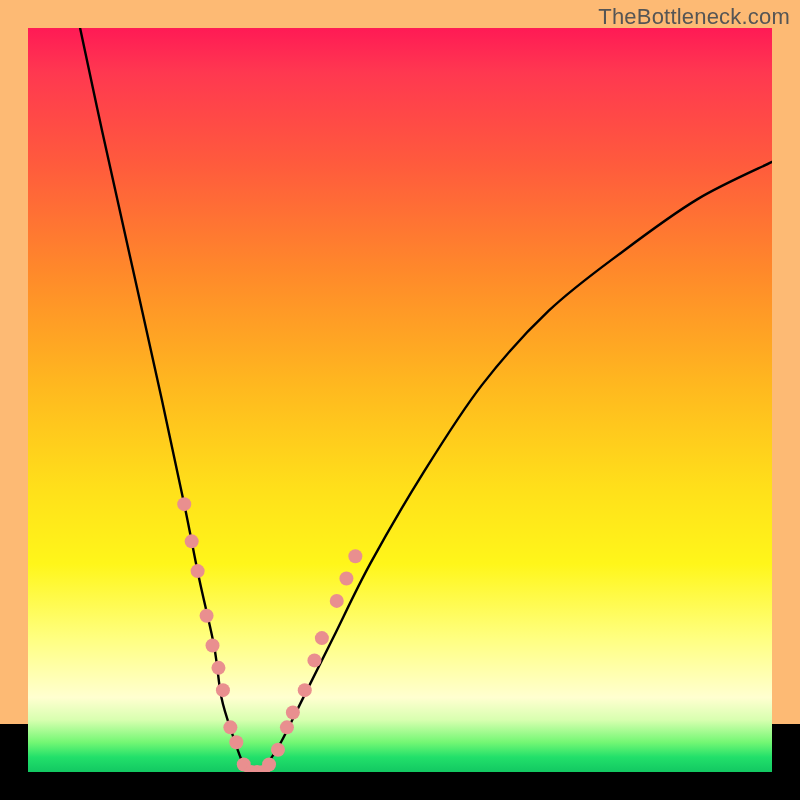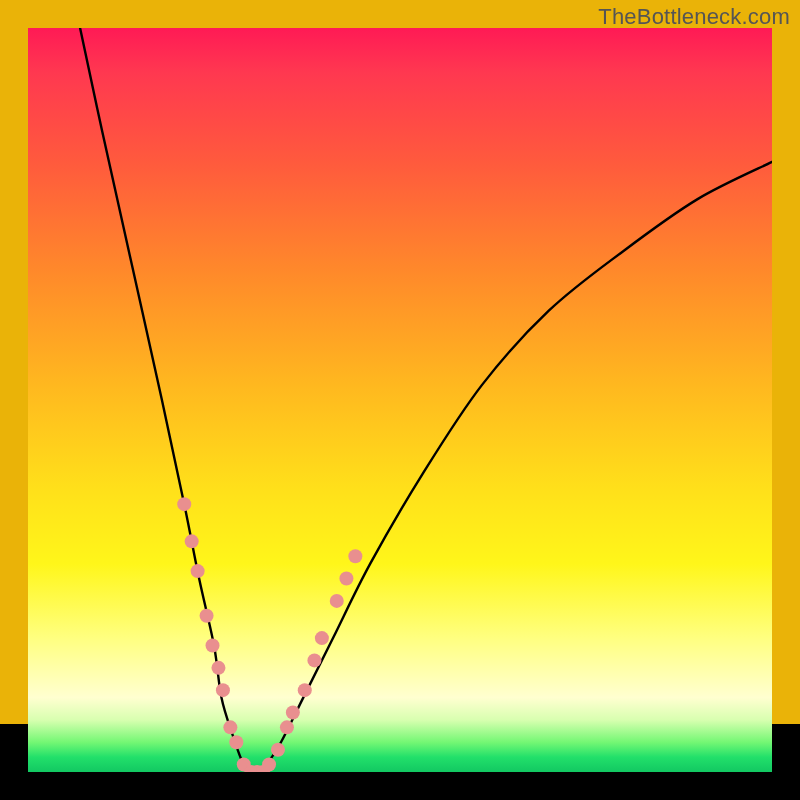--- a/index.html
+++ b/index.html
@@ -10,21 +10,21 @@
     overflow: hidden;
     background: #000;
     font-family: Arial, Helvetica, sans-serif;
   }
   .frame {
     position: absolute;
     top: 0;
     left: 0;
     width: 800px;
     height: 724px;
-    background: #eab308;
+    background: #fdba74;
   }
   .plot-area {
     position: absolute;
     top: 28px;
     left: 28px;
     width: 744px;
     height: 744px;
     overflow: hidden;
   }
   .gradient-bg {

